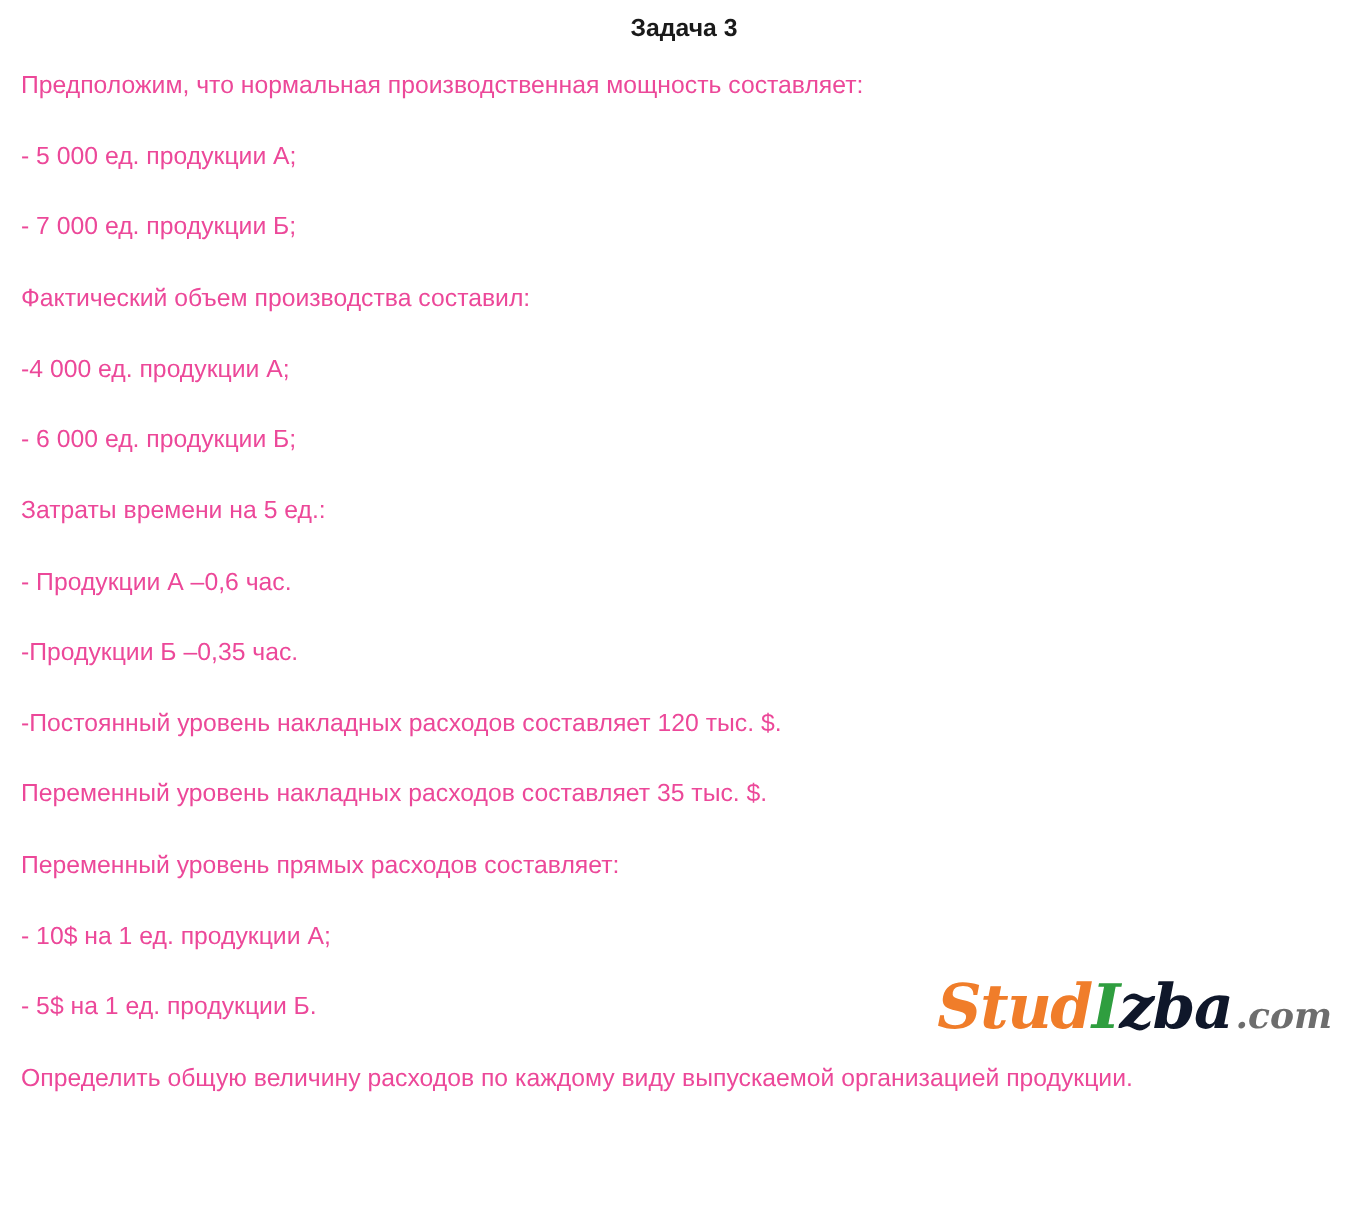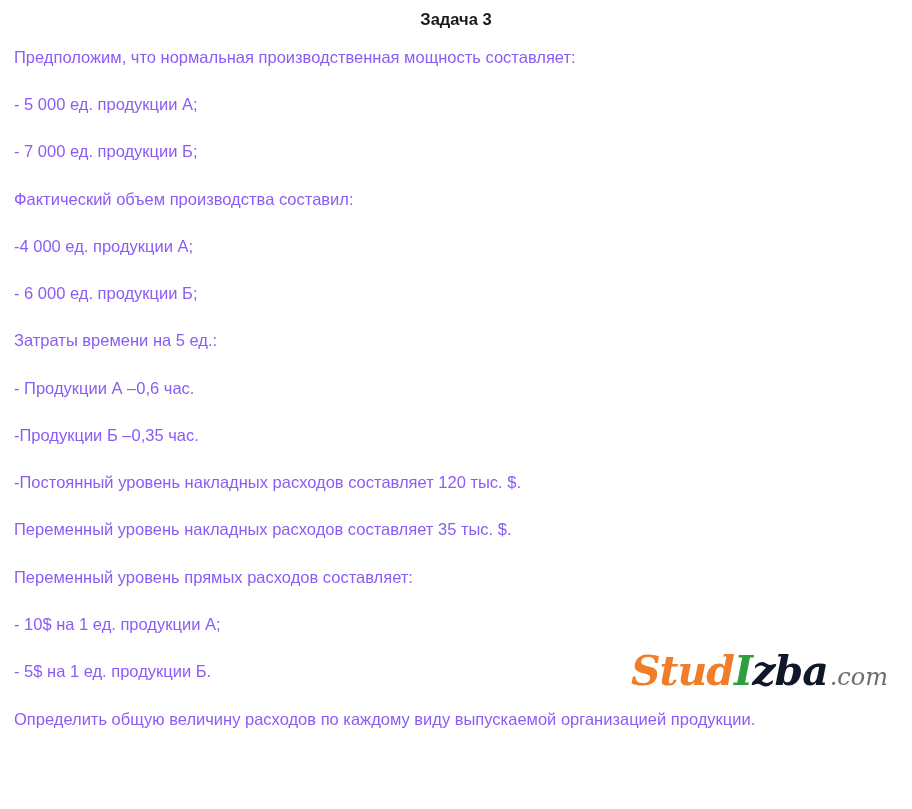--- a/index.html
+++ b/index.html
@@ -27,21 +27,21 @@
     font-size: 16.5px;
     font-weight: bold;
     line-height: 1.2;
     margin: 2px 0 16px 0;
     color: #1a1a1a;
   }
   .para {
     font-size: 16.5px;
     line-height: 1.35;
     margin: 0 0 25px 0;
-    color: #8b5cf6;
+    color: #ec4899;
   }
   .para.last {
     margin-bottom: 0;
     margin-top: 10px;
   }
   .para.wrap {
     max-width: 790px;
   }
   .watermark {
     position: absolute;
@@ -60,21 +60,21 @@
     font-size: 41px;
     letter-spacing: -1px;
     line-height: 1;
   }
   .wm-stud { color: #f07d2a; }
   .wm-i { color: #2f9e3f; }
   .wm-zba { color: #0f172a; }
   .wm-dotcom {
     font-family: "DejaVu Serif", serif;
     font-style: italic;
-    font-weight: normal;
+    font-weight: bold;
     font-size: 24px;
     color: #6d6d6d;
     line-height: 1;
     margin-left: 2px;
     margin-bottom: 3px;
   }
 </style>
 </head>
 <body>
 

